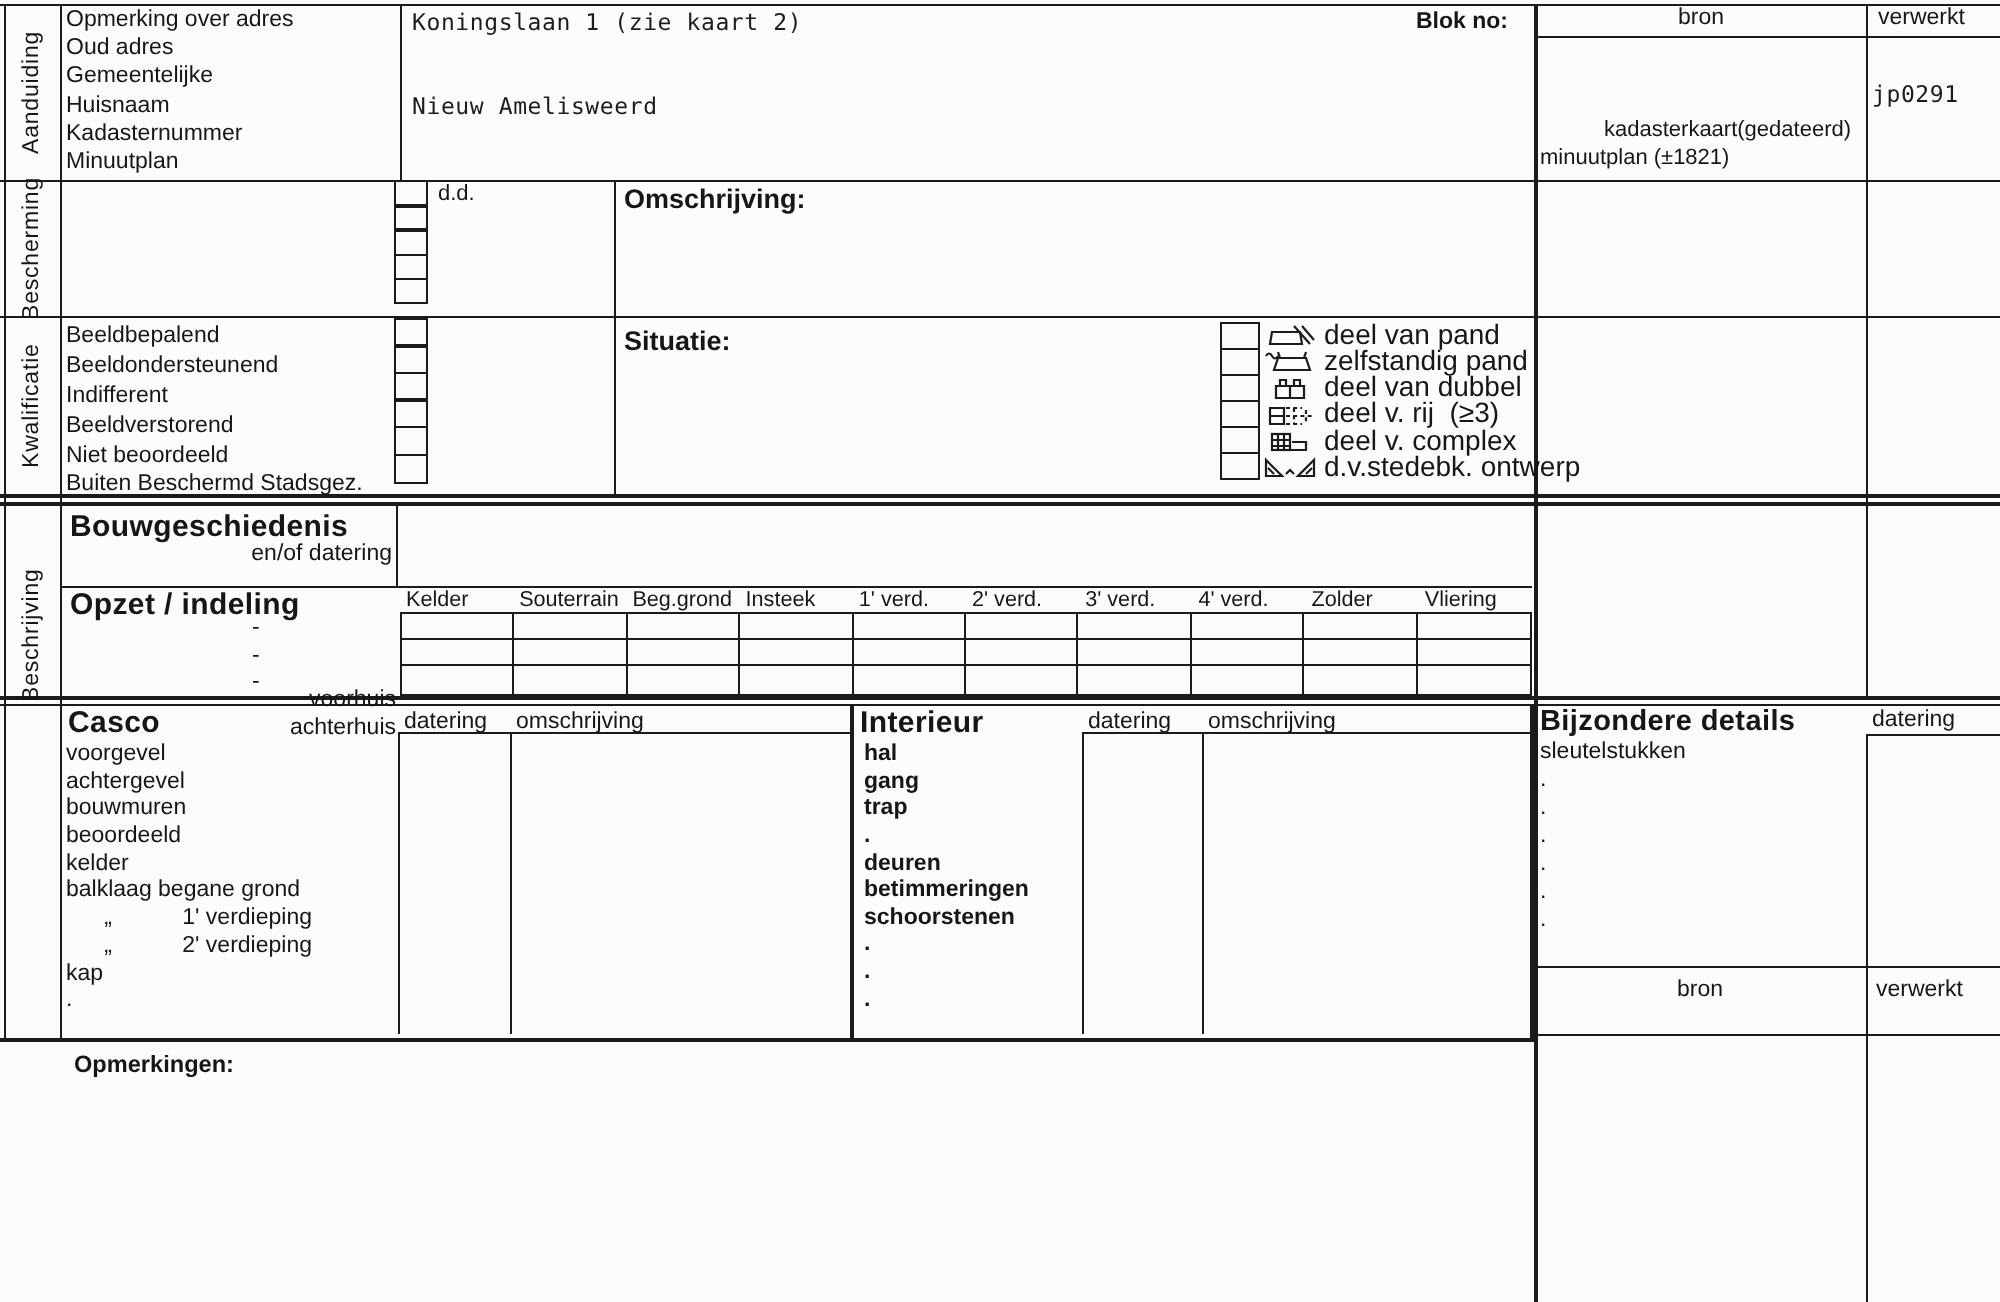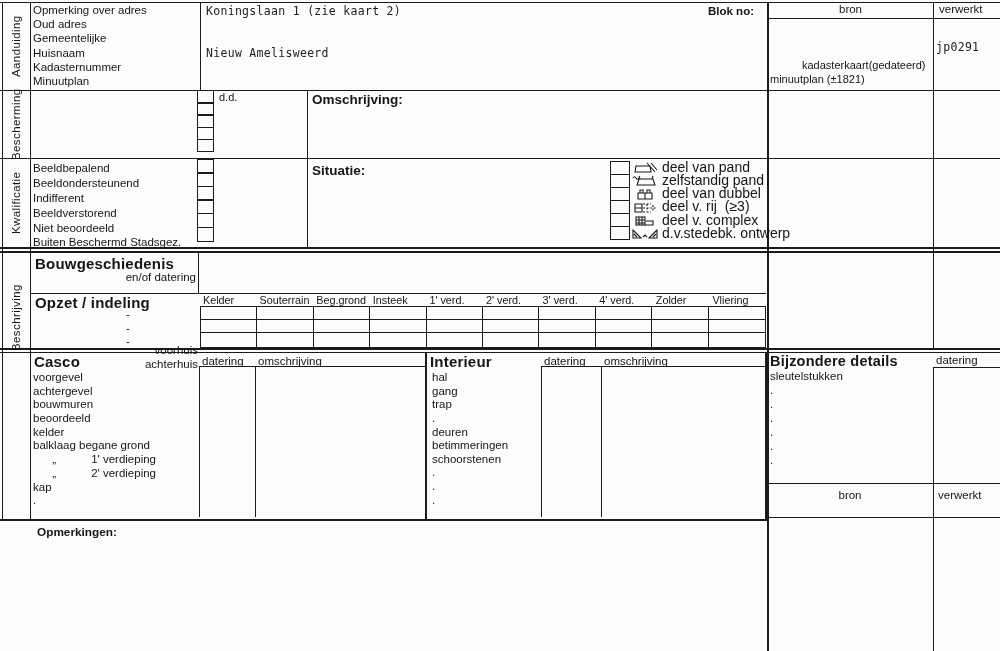--- a/index.html
+++ b/index.html
@@ -15,21 +15,21 @@
         font-size:11.5px;letter-spacing:.3px;white-space:pre;color:#1d1d1d;}
   .vtext{position:absolute;writing-mode:vertical-rl;transform:rotate(180deg);
          display:flex;align-items:center;justify-content:center;
          font-size:11.5px;font-weight:500;letter-spacing:.4px;width:24px;}
   .list{position:absolute;font-size:11.5px;}
   .list div{white-space:pre;}
   .alist div{height:14.2px;line-height:14.2px;}
   .blist div{height:13.6px;line-height:13.6px;}
   .klist div{height:14.9px;line-height:14.9px;}
   .clist div{height:13.7px;line-height:13.7px;}
-  .ilist div{height:13.65px;line-height:13.65px;}
+  .ilist div{height:13.65px;line-height:13.65px;font-weight:bold;}
   .jlist div{height:14px;line-height:14px;}
   .cbcol{position:absolute;display:flex;flex-direction:column;}
   .cb{width:17px;border:1.4px solid #1b1b1b;box-sizing:border-box;background:transparent;}
   .cb + .cb{margin-top:-1.4px;}
   .sops{position:absolute;left:610px;top:160.6px;width:160px;}
   .sop{display:flex;align-items:center;height:14.45px;}
   .sop + .sop{margin-top:-1.4px;}
   .scb{width:20px;height:14.45px;border:1.4px solid #1b1b1b;box-sizing:border-box;flex:none;}
   .sicon{width:30px;height:14px;flex:none;display:flex;align-items:center;justify-content:center;}
   .slabel{font-size:14px;white-space:pre;padding-left:2px;line-height:13px;}

